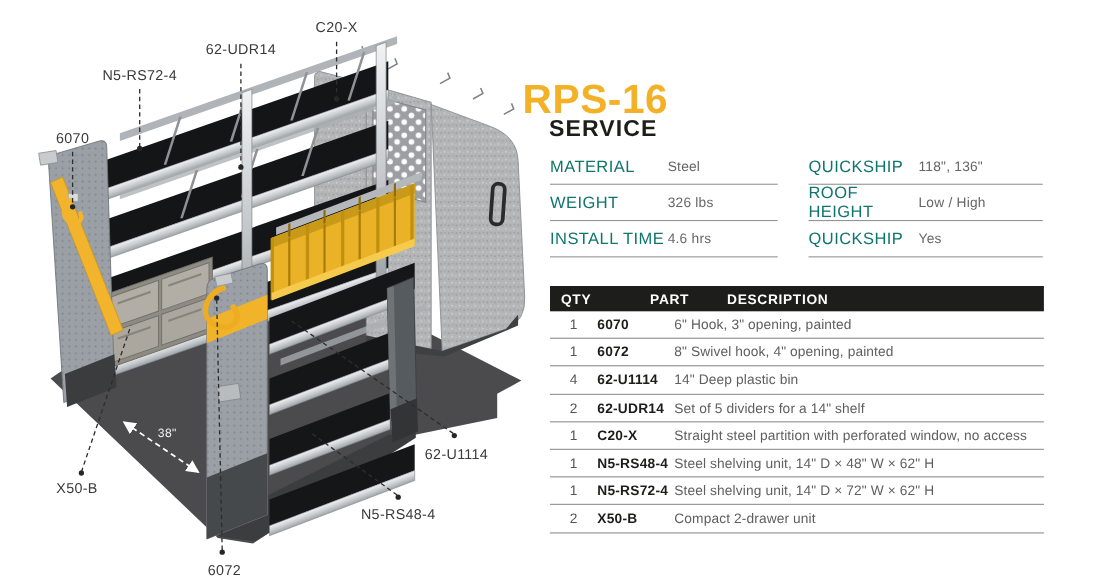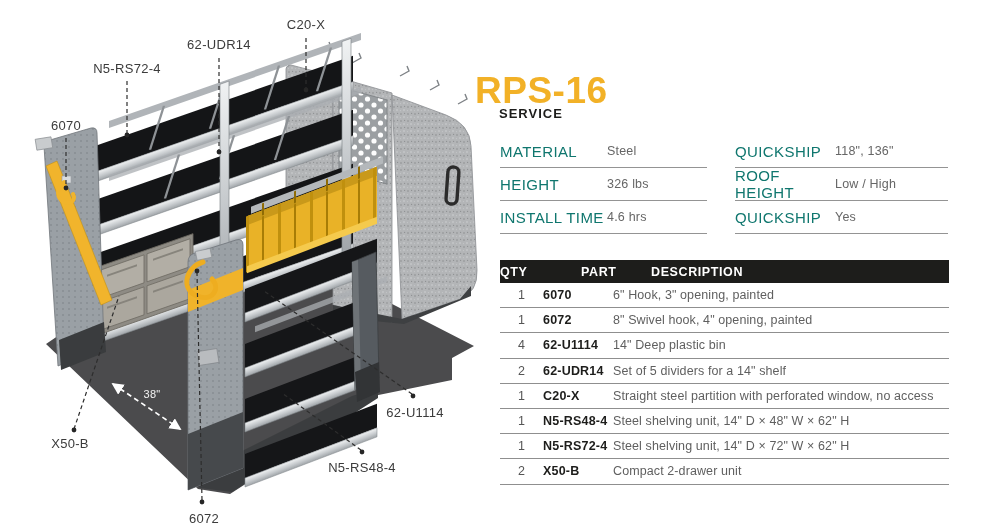--- a/index.html
+++ b/index.html
@@ -14,36 +14,36 @@
   }
   .dim-label{
     position:absolute;transform:translateX(-50%);white-space:nowrap;
     font-size:11px;color:#f2f2f2;letter-spacing:.3px;
   }
   .title{
     position:absolute;left:475px;top:72px;font-size:37px;font-weight:800;
     color:#F2B127;letter-spacing:.5px;line-height:1;
   }
   .subtitle{
-    position:absolute;left:499px;top:107px;font-size:13px;font-weight:800;
+    position:absolute;left:499px;top:107px;font-size:21px;font-weight:800;
     color:#1d1d1b;letter-spacing:1px;line-height:1;
   }
   .spec-grid{position:absolute;left:500px;top:135px;width:448px;}
   .spec-col{position:absolute;top:0;}
   .spec-col.c1{left:0;width:207px;}
   .spec-col.c2{left:235px;width:213px;}
   .spec-row{height:32px;display:flex;align-items:center;border-bottom:1.6px solid #949494;}
   .spec-label{font-weight:400;font-size:15px;color:#0f766e;letter-spacing:.4px;}
   .spec-row .spec-label{width:107px;flex:none;}
   .spec-col.c2 .spec-label{width:100px;}
   .spec-value{font-size:12.5px;color:#666666;letter-spacing:.2px;}
   .parts{position:absolute;left:500px;top:260px;width:449px;}
   .parts-header{
     height:23px;background:#1d1d1b;color:#ffffff;display:flex;align-items:center;
-    font-size:12.5px;font-weight:700;letter-spacing:.6px;box-sizing:border-box;
+    font-size:12.5px;font-weight:700;letter-spacing:.6px;padding-left:10px;box-sizing:border-box;
   }
   .ph-qty{width:33px;flex:none;}
   .ph-part{width:70px;flex:none;margin-left:48px;}
   .ph-desc{flex:1;}
   .parts-row{
     height:24.2px;display:flex;align-items:center;border-bottom:1.4px solid #8f8f8f;
     font-size:12.5px;
   }
   .pr-qty{width:43px;flex:none;text-align:center;color:#555555;}
   .pr-part{width:70px;flex:none;font-weight:700;color:#1d1d1b;letter-spacing:.2px;}
@@ -262,21 +262,21 @@
   <div class="title">RPS-16</div>
   <div class="subtitle">SERVICE</div>
 
   <div class="spec-grid">
     <div class="spec-col c1">
       <div class="spec-row">
         <span class="spec-label">MATERIAL</span>
         <span class="spec-value">Steel</span>
       </div>
       <div class="spec-row">
-        <span class="spec-label">HEIGHT</span>
+        <span class="spec-label">WEIGHT</span>
         <span class="spec-value">326 lbs</span>
       </div>
       <div class="spec-row">
         <span class="spec-label">INSTALL TIME</span>
         <span class="spec-value">4.6 hrs</span>
       </div>
     </div>
     <div class="spec-col c2">
       <div class="spec-row">
         <span class="spec-label">QUICKSHIP</span>

